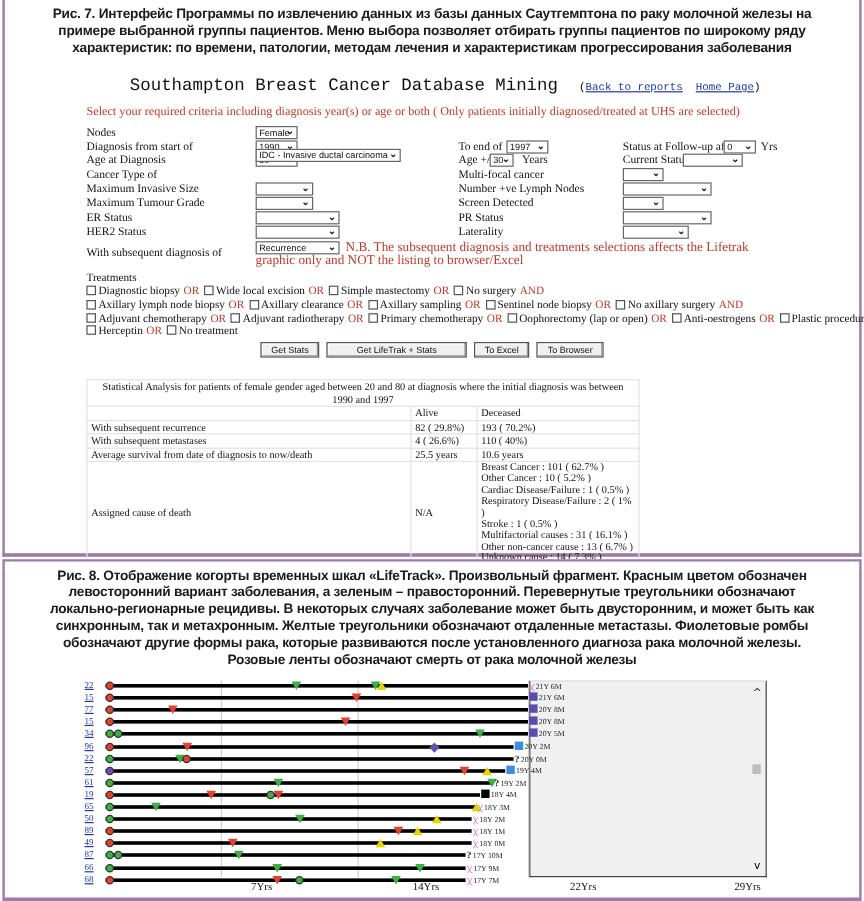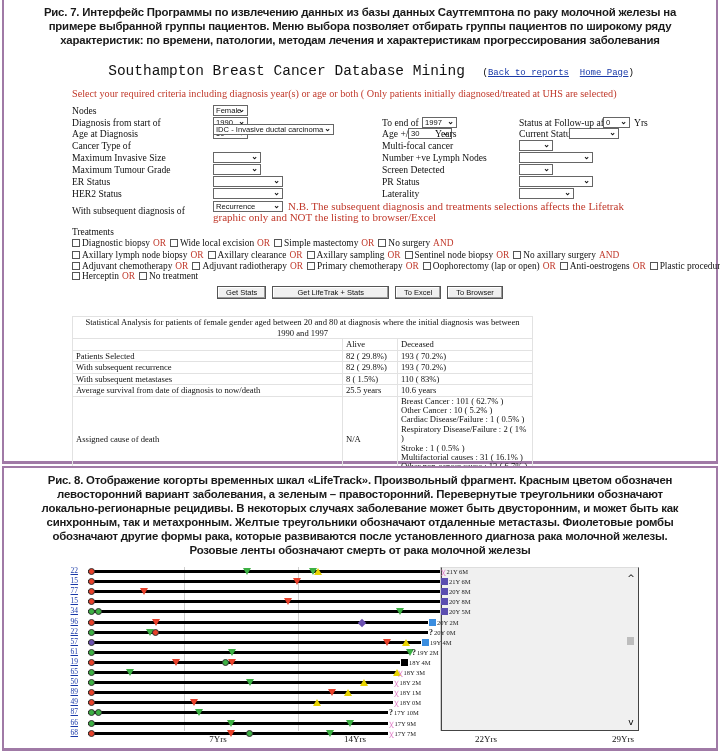--- a/index.html
+++ b/index.html
@@ -70,21 +70,21 @@
     <div class="sel" style="top:13px;left:141px;width:35px"><span>1990</span><span class="chev">⌄</span></div>
     <span class="lbl" style="top:13px;left:310px">To end of</span>
     <div class="sel" style="top:13px;left:350px;width:35px"><span>1997</span><span class="chev">⌄</span></div>
     <span class="lbl" style="top:13px;left:447px">Status at Follow-up after</span>
     <div class="sel" style="top:13px;left:531px;width:27px"><span>0</span><span class="chev">⌄</span></div>
     <span class="lbl" style="top:13px;left:562px">Yrs</span>
 
     <span class="lbl" style="top:24px;left:0">Age at Diagnosis</span>
     <div class="sel" style="top:24px;left:141px;width:35px"><span>50</span><span class="chev">⌄</span></div>
     <span class="lbl" style="top:24px;left:310px">Age +/-</span>
-    <div class="sel" style="top:24px;left:336px;width:44px"><span>30</span><span class="chev">⌄</span></div>
+    <div class="sel" style="top:24px;left:336px;width:20px"><span>30</span><span class="chev">⌄</span></div>
     <span class="lbl" style="top:24px;left:363px">Years</span>
     <span class="lbl" style="top:24px;left:447px">Current Status</span>
     <div class="sel" style="top:24px;left:497px;width:50px"><span></span><span class="chev">⌄</span></div>
 
     <span class="lbl" style="top:36px;left:0">Cancer Type of</span>
     <div class="sel" style="top:20px;left:141px;width:121px"><span>IDC - Invasive ductal carcinoma</span><span class="chev">⌄</span></div>
     <span class="lbl" style="top:36px;left:310px">Multi-focal cancer</span>
     <div class="sel" style="top:36px;left:447px;width:34px"><span></span><span class="chev">⌄</span></div>
 
     <span class="lbl" style="top:48px;left:0">Maximum Invasive Size</span>
@@ -129,33 +129,28 @@
     <tbody>
         <tr>
           <td class="hdr" colspan="3">Statistical Analysis for patients of female gender aged between 20 and 80 at diagnosis where the initial diagnosis was between 1990 and 1997</td>
         </tr>
     <tr>
           <td style="width:270px"></td>
           <td style="width:55px">Alive</td>
           <td>Deceased</td>
         </tr>
     <tr>
-          <td>Patients Selected</td>
-          <td>82 ( 29.8%)</td>
-          <td>193 ( 70.2%)</td>
-        </tr>
-    <tr>
           <td>With subsequent recurrence</td>
           <td>82 ( 29.8%)</td>
           <td>193 ( 70.2%)</td>
         </tr>
     <tr>
           <td>With subsequent metastases</td>
-          <td>8 ( 1.5%)</td>
-          <td>110 ( 83%)</td>
+          <td>4 ( 26.6%)</td>
+          <td>110 ( 40%)</td>
         </tr>
     <tr>
           <td>Average survival from date of diagnosis to now/death</td>
           <td>25.5 years</td>
           <td>10.6 years</td>
         </tr>
     <tr>
       <td>Assigned cause of death</td>
       <td>N/A</td>
       <td class="cod-list">

